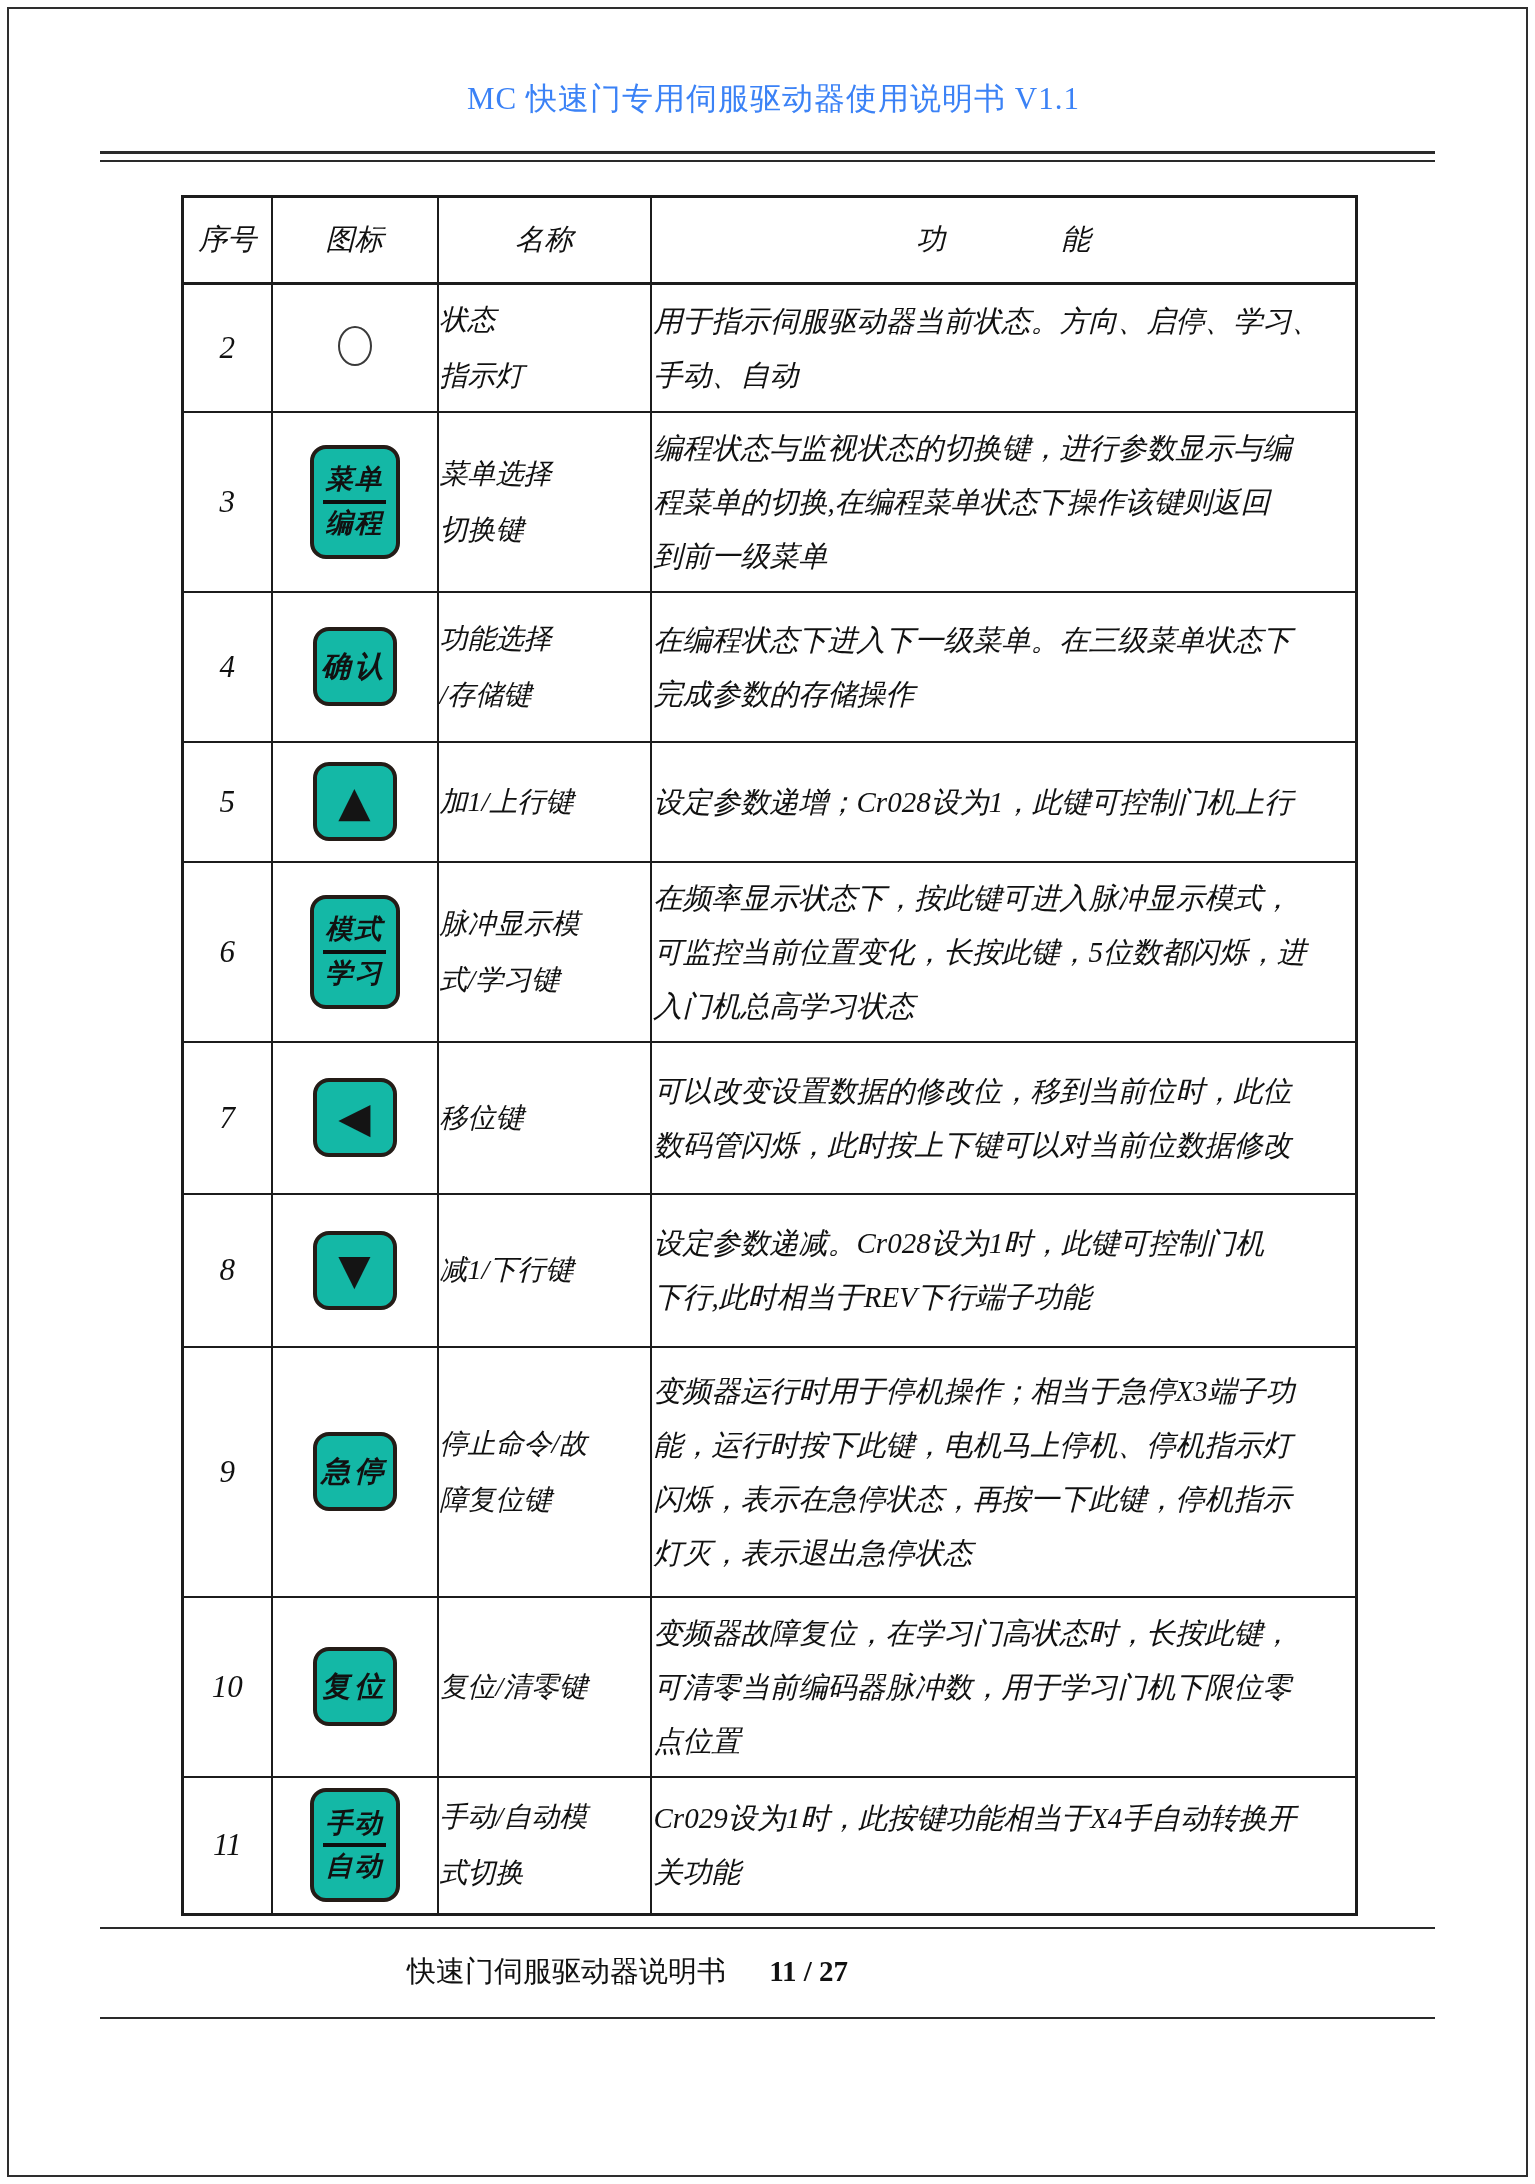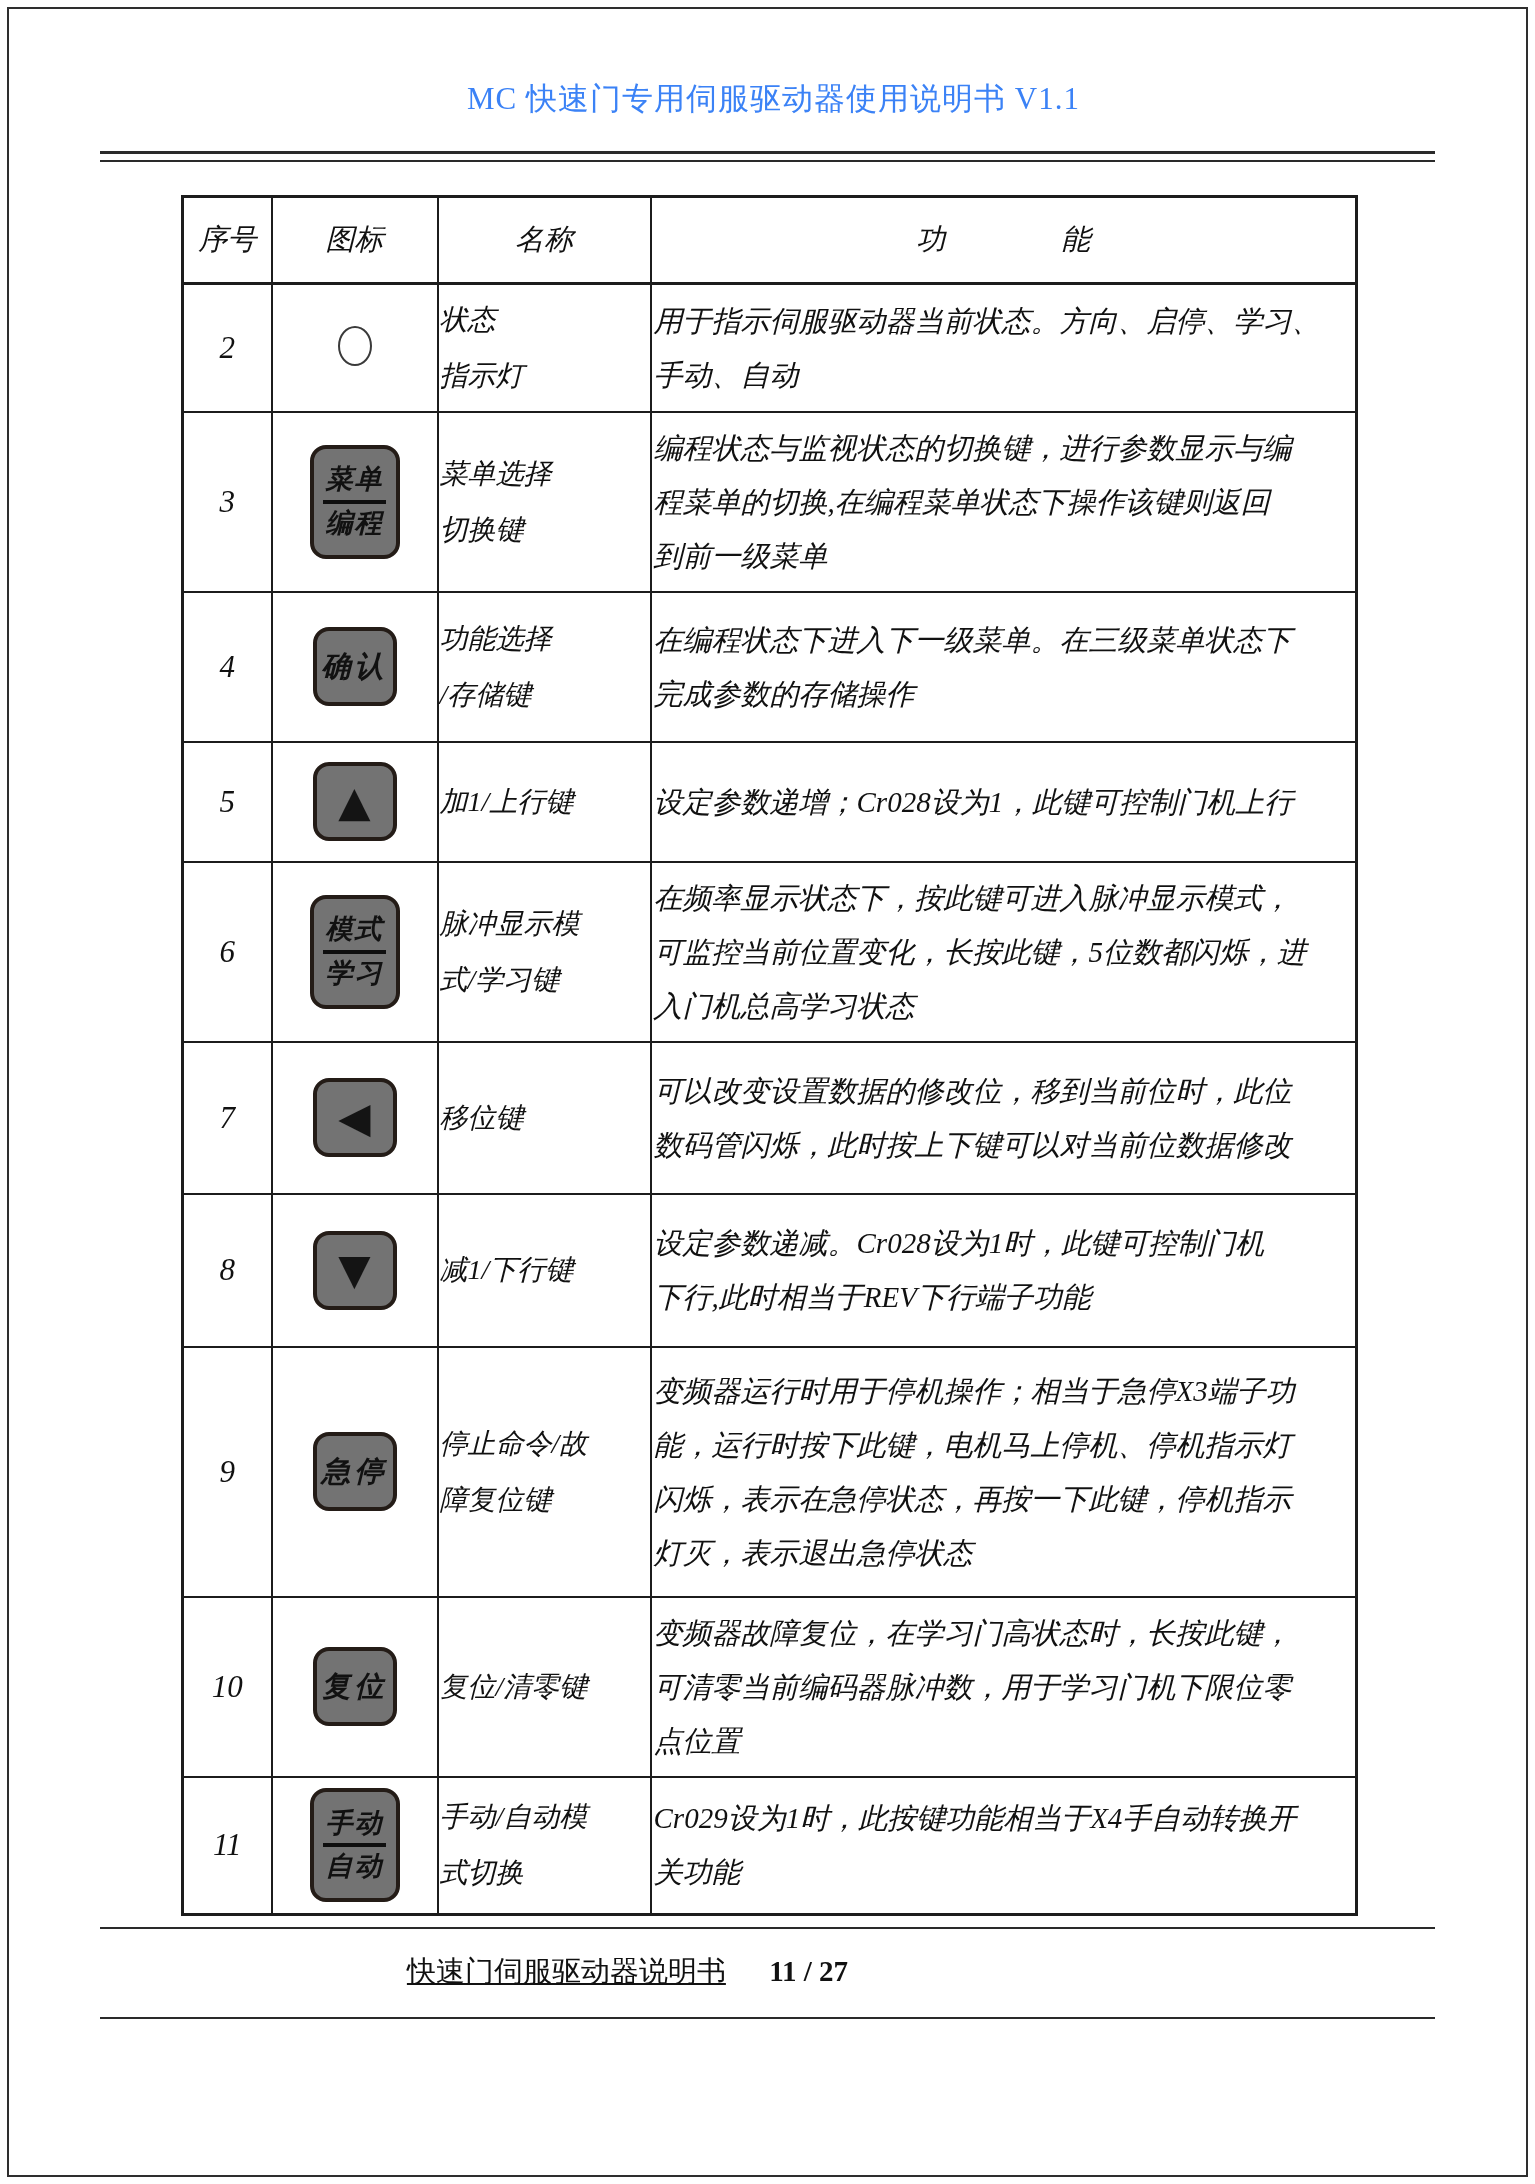--- a/index.html
+++ b/index.html
@@ -37,21 +37,21 @@
   }
   td.c-no   { text-align:center; font-size:31px; color:#111; }
   td.c-icon { text-align:center; }
   td.c-name { font-size:28px; line-height:56px; white-space:pre-line; color:#111; }
   td.c-func { text-align:left; font-size:29px; line-height:54px; white-space:pre-line;
               padding:8px 16px 8px 2px; color:#111; }
 
   
   .btn {
     display:inline-flex; flex-direction:column; align-items:center; justify-content:center;
-    border:4px solid #241c17; border-radius:16px; background:#737373; box-sizing:border-box;
+    border:4px solid #241c17; border-radius:16px; background:#14b8a6; box-sizing:border-box;
   }
   .btn.single { width:84px; height:79px; }
   .btn.split  { width:90px; height:114px; }
   .btn-label {
     font-family:"Liberation Sans","DejaVu Sans",sans-serif; font-weight:700;
     font-size:27px; line-height:1.25; letter-spacing:2px; color:#111; white-space:nowrap;
   }
   .btn-label.single-label { font-size:29px; letter-spacing:4px; }
   .btn-divider { display:block; width:76%; height:4px; background:#0e0e0e; margin:3px 0; }
   .btn-glyph { font-family:"DejaVu Sans","Liberation Sans",sans-serif; font-size:42px; line-height:1; color:#141414; }
@@ -60,21 +60,21 @@
     border-radius:50%; background:#fff; box-sizing:border-box;
   }
 
   .footer-rule { position:absolute; left:100px; right:100px; height:0; border-top:2px solid #2a2a2a; }
   .footer-rule.top { top:1927px; }
   .footer-rule.bottom { top:2017px; }
   .footer-text {
     position:absolute; top:1952px; left:100px; right:100px; text-align:center;
     font-size:29px; color:#111; transform:translateX(-140px); white-space:nowrap;
   }
-  .footer-text .docname { margin-right:36px;text-decoration:underline; }
+  .footer-text .docname { margin-right:36px; }
   .footer-text .pagenum { font-weight:700; }
 </style>
 </head>
 <body>
 
 <div class="page">
   <div class="page-frame"></div>
 
   <div class="doc-title">MC 快速门专用伺服驱动器使用说明书 V1.1</div>
   <div class="title-rule"></div>

